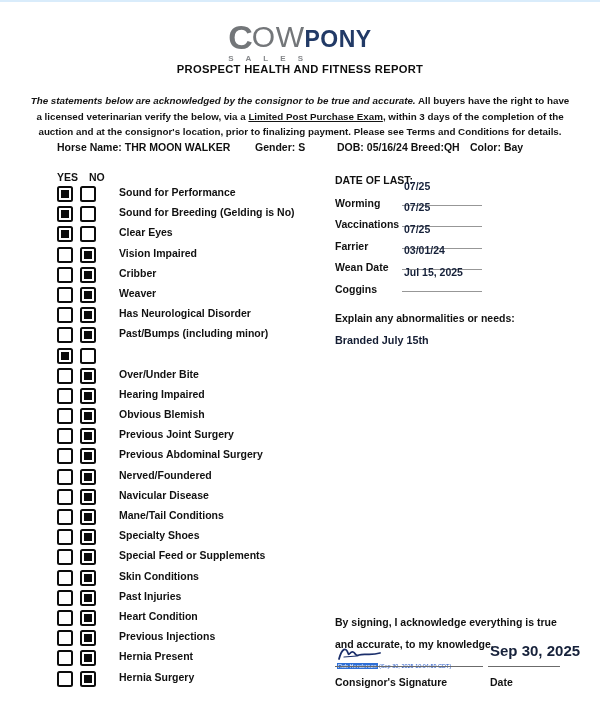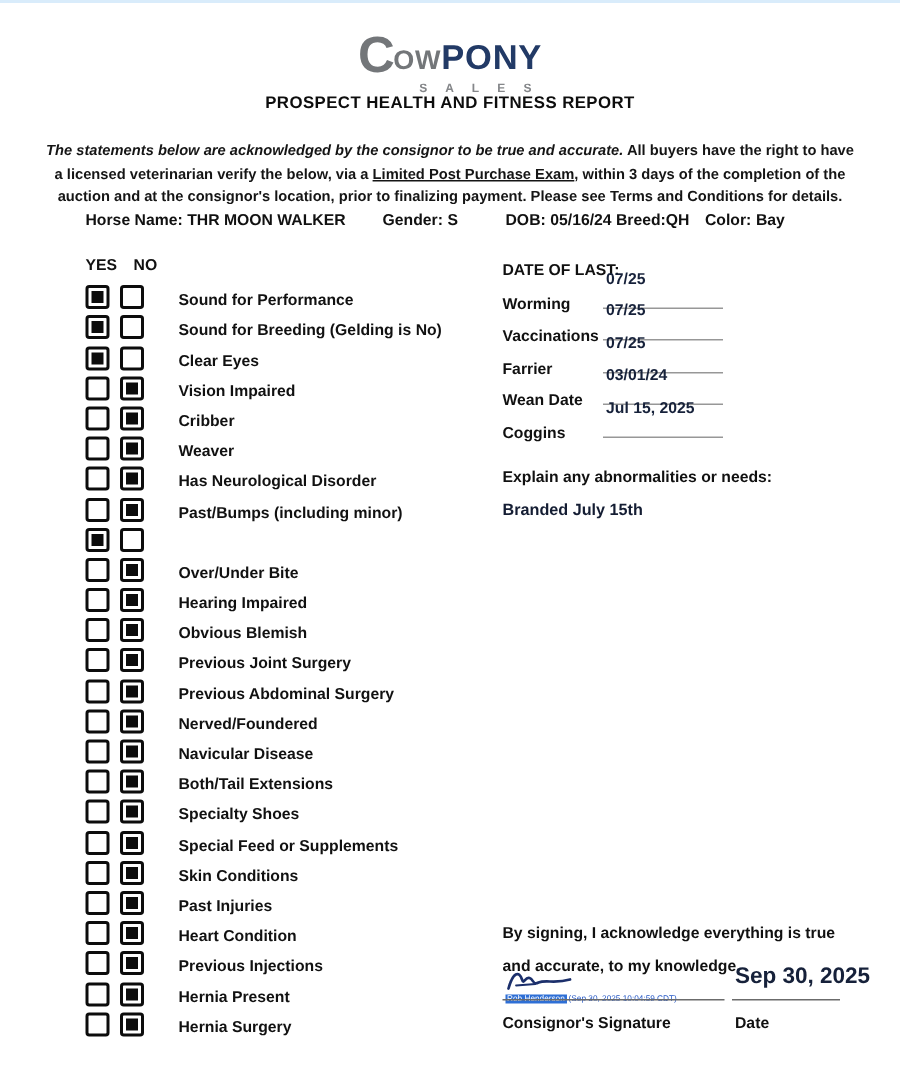--- a/index.html
+++ b/index.html
@@ -7,23 +7,23 @@
   .page {
     position:relative; width:600px; height:710px; background:#ffffff;
     overflow:hidden; font-family:"Liberation Sans", sans-serif; color:#111;
   }
   .top-strip { position:absolute; top:0; left:0; width:600px; height:2px; background:#d9ecfb; }
 
   
   .logo { position:absolute; top:20px; left:0; right:0; text-align:center; line-height:1; }
   .logo-line { display:inline-block; white-space:nowrap; }
   .logo-c   { font-size:34px; font-weight:900; color:#737679; letter-spacing:-1px; vertical-align:-2px; }
-  .logo-ow  { font-size:18px; font-weight:700; color:#737679; letter-spacing:0.5px; }
+  .logo-ow  { font-size:30px; font-weight:400; color:#737679; letter-spacing:0.5px; }
   .logo-pony{ font-size:23px; font-weight:900; color:#223a66; letter-spacing:0.5px; }
-  .logo-sales { display:block; text-align:right; padding-right:2px; margin-top:1px;
+  .logo-sales { display:block; text-align:left; padding-right:2px; margin-top:1px;
     font-size:8px; font-weight:700; color:#85878a; letter-spacing:5px; }
 
   .title { position:absolute; top:63px; left:0; right:0; text-align:center;
     font-size:11.2px; font-weight:700; letter-spacing:0.3px; color:#0d0d0d; }
 
   .disclaimer { position:absolute; top:93px; left:50%; transform:translateX(-50%);
     width:544px; text-align:center; font-size:9.8px; font-weight:700; line-height:15.6px; color:#151515; }
   .disclaimer .ital { font-style:italic; }
   .disclaimer .uline { text-decoration:underline; }
 
@@ -35,21 +35,21 @@
   .hi-dob    { left:337px; }
   .hi-color  { left:470px; }
   .hi .val { margin-left:3px; }
 
   
   .yesno-header { position:absolute; top:171px; left:57px; font-size:10.5px; font-weight:700; }
   .yesno-header .no-h { margin-left:11px; }
 
   
   .checklist { position:absolute; top:186px; left:57px; width:300px; }
-  .check-row { display:flex; align-items:flex-end; height:20.2px; }
+  .check-row { display:flex; align-items:flex-start; height:20.2px; }
   .cbox { width:16px; height:16px; border:2.4px solid #0c0c0c; border-radius:2.5px;
     display:inline-block; position:relative; background:#fff; flex:0 0 auto; }
   .cbox + .cbox { margin-left:7px; }
   .cbox.checked::after { content:''; position:absolute; inset:2px; background:#0c0c0c; }
   .check-label { margin-left:23px; font-size:10.5px; font-weight:700; white-space:nowrap; }
 
   
   .dates { position:absolute; top:174px; left:335px; width:150px; }
   .dates-header { font-size:10.5px; font-weight:700; margin-bottom:3px; }
   .date-row { position:relative; height:21.6px; }
@@ -193,21 +193,21 @@
 
       <div class="check-row">
         <span class="cbox"></span>
         <span class="cbox checked"></span>
         <span class="check-label">Navicular Disease</span>
       </div>
 
       <div class="check-row">
         <span class="cbox"></span>
         <span class="cbox checked"></span>
-        <span class="check-label">Both/Tail Extensions</span>
+        <span class="check-label">Mane/Tail Conditions</span>
       </div>
 
       <div class="check-row">
         <span class="cbox"></span>
         <span class="cbox checked"></span>
         <span class="check-label">Specialty Shoes</span>
       </div>
 
       <div class="check-row">
         <span class="cbox"></span>

